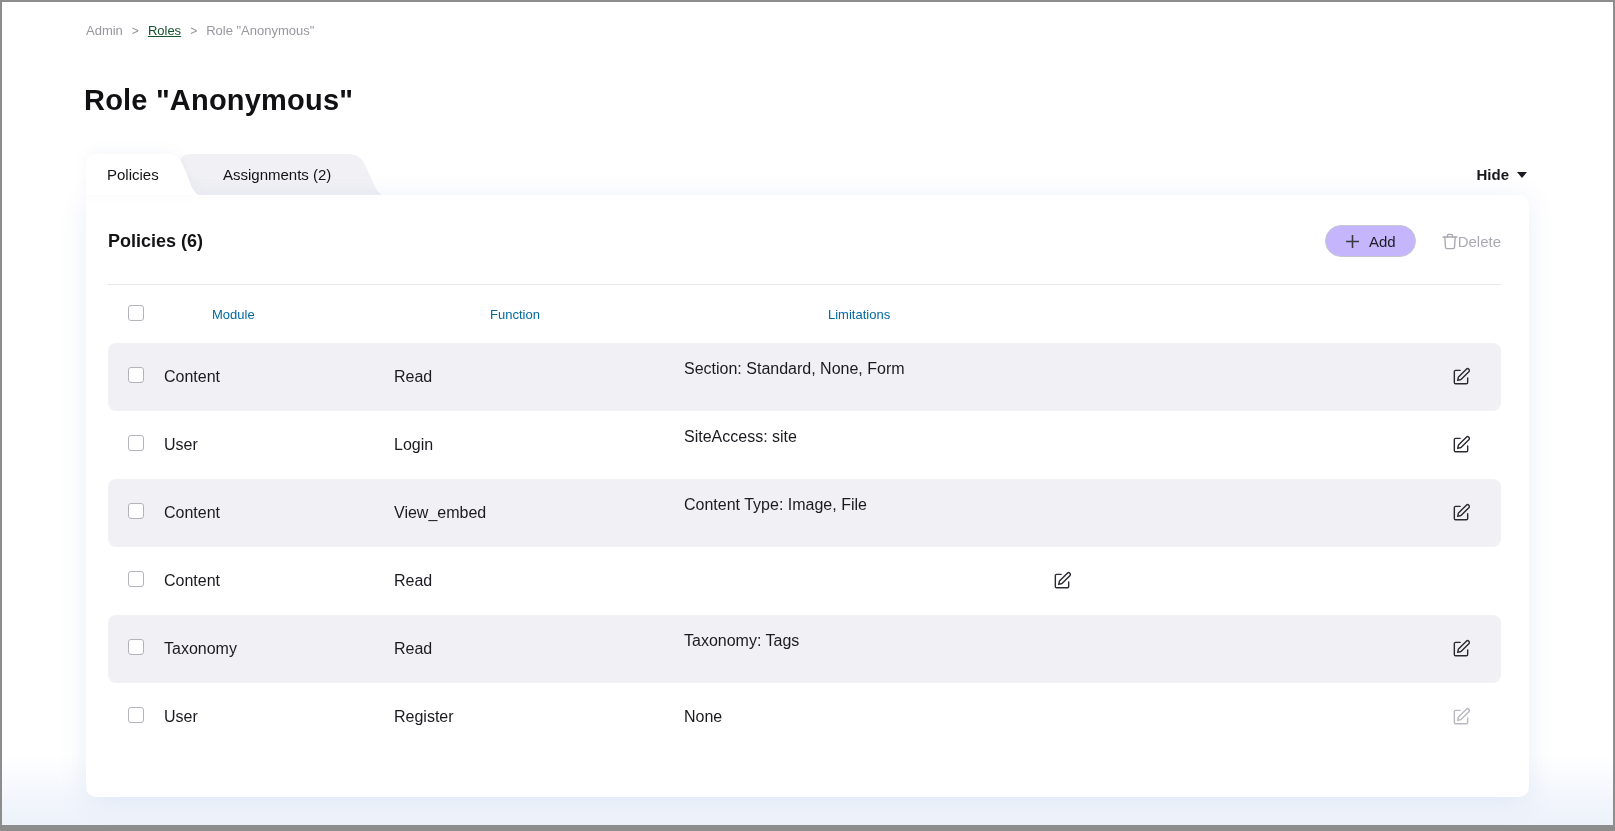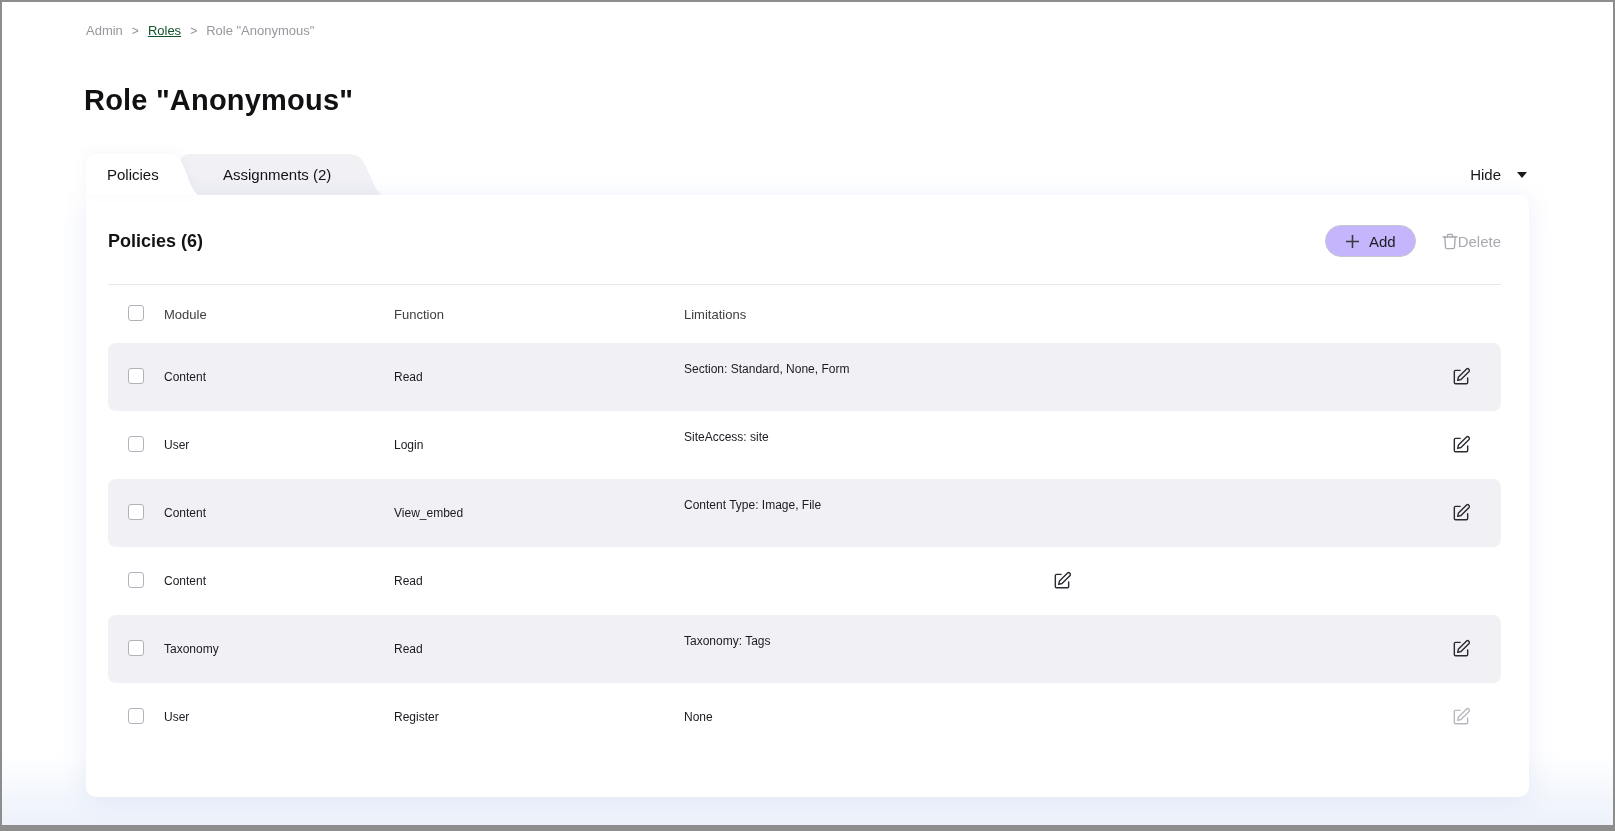--- a/index.html
+++ b/index.html
@@ -38,22 +38,22 @@
   .tab-shape.policies { left: 0; z-index: 3; filter: drop-shadow(0 -2px 6px rgba(60,80,180,0.05)); }
   .tab-shape.assignments { left: 94px; z-index: 2; }
   .tab-label {
     position: absolute; top: 0; height: 41px; line-height: 41px;
     font-size: 15px; color: #131317; z-index: 4; cursor: pointer; white-space: nowrap;
   }
   .tab-label.policies { left: 21px; }
   .tab-label.assignments { left: 137px; }
   .hide-toggle {
     position: absolute; right: 2px; top: 0; height: 41px;
-    display: flex; align-items: center; gap: 16px;
-    font-size: 15px; color: #18181d; cursor: pointer; z-index: 4;
+    display: flex; align-items: center; gap: 8px;
+    font-size: 15px; color: #18181d; cursor: pointer; z-index: 4; font-weight: bold;
   }
   .caret-down { display: block; }
 
   
   .panel {
     position: absolute; left: 84px; right: 84px; top: 193px; height: 602px;
     background: #ffffff;
     border-radius: 0 10px 10px 10px;
     box-shadow: 0 4px 28px rgba(60, 90, 190, 0.10);
     padding: 0 28px 0 22px;
@@ -78,22 +78,22 @@
   }
   .divider { margin-top: 27px; height: 1px; background: #e7e7eb; }
 
   
   .thead, .trow {
     display: grid;
     grid-template-columns: 36px 230px 290px 1fr 44px;
     align-items: center;
     padding: 0 18px 0 20px;
   }
-  .thead { height: 58px; font-size: 13px; color: #404040; }
-  .trow { height: 68px; border-radius: 8px; font-size: 12px; color: #1a1a20; }
+  .thead { height: 58px; font-size: 13px; color: #0369a1; gap: 48px; }
+  .trow { height: 68px; border-radius: 8px; font-size: 16px; color: #1a1a20; }
   .trow:nth-child(odd) { background: #f1f1f5; }
   .checkbox {
     width: 16px; height: 16px; border: 1px solid #b3b3bc; border-radius: 3px;
     background: #fff; display: inline-block; cursor: pointer;
   }
   .cell-limitations.lifted { transform: translateY(-8px); }
   .cell-edit { display: flex; justify-content: center; }
   .edit-btn {
     background: none; border: none; cursor: pointer; padding: 2px;
     color: #2a2a31; display: flex;

